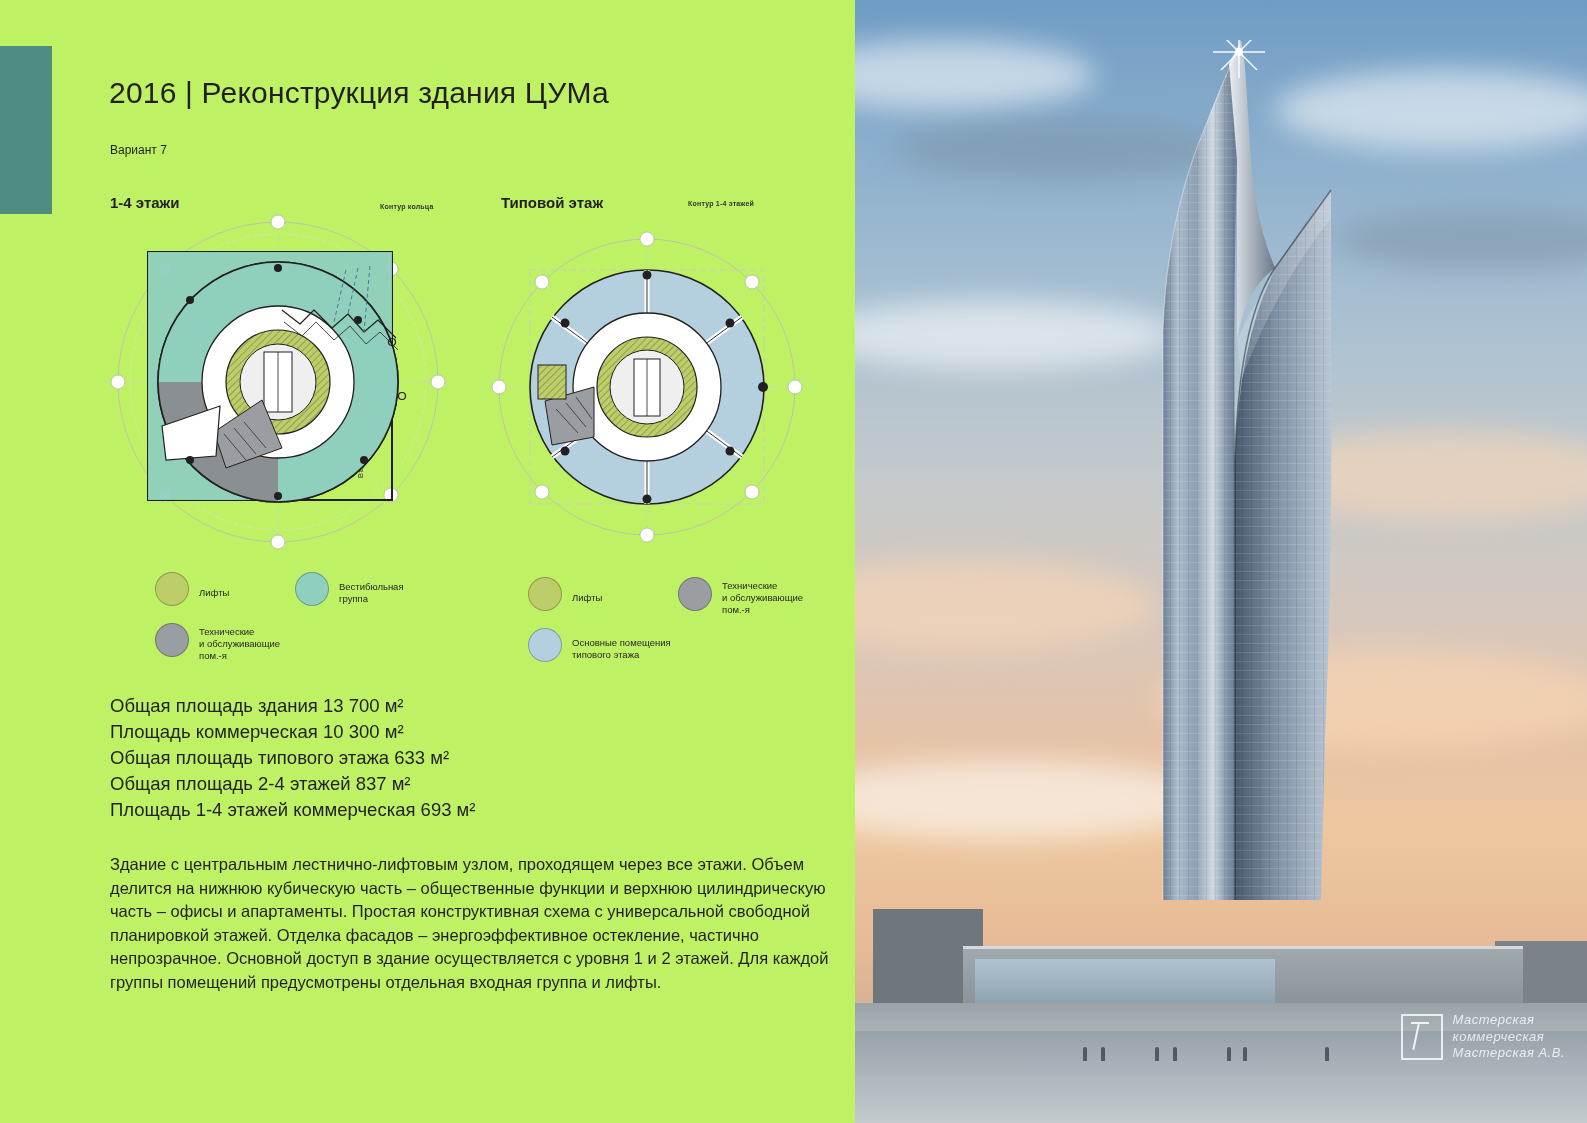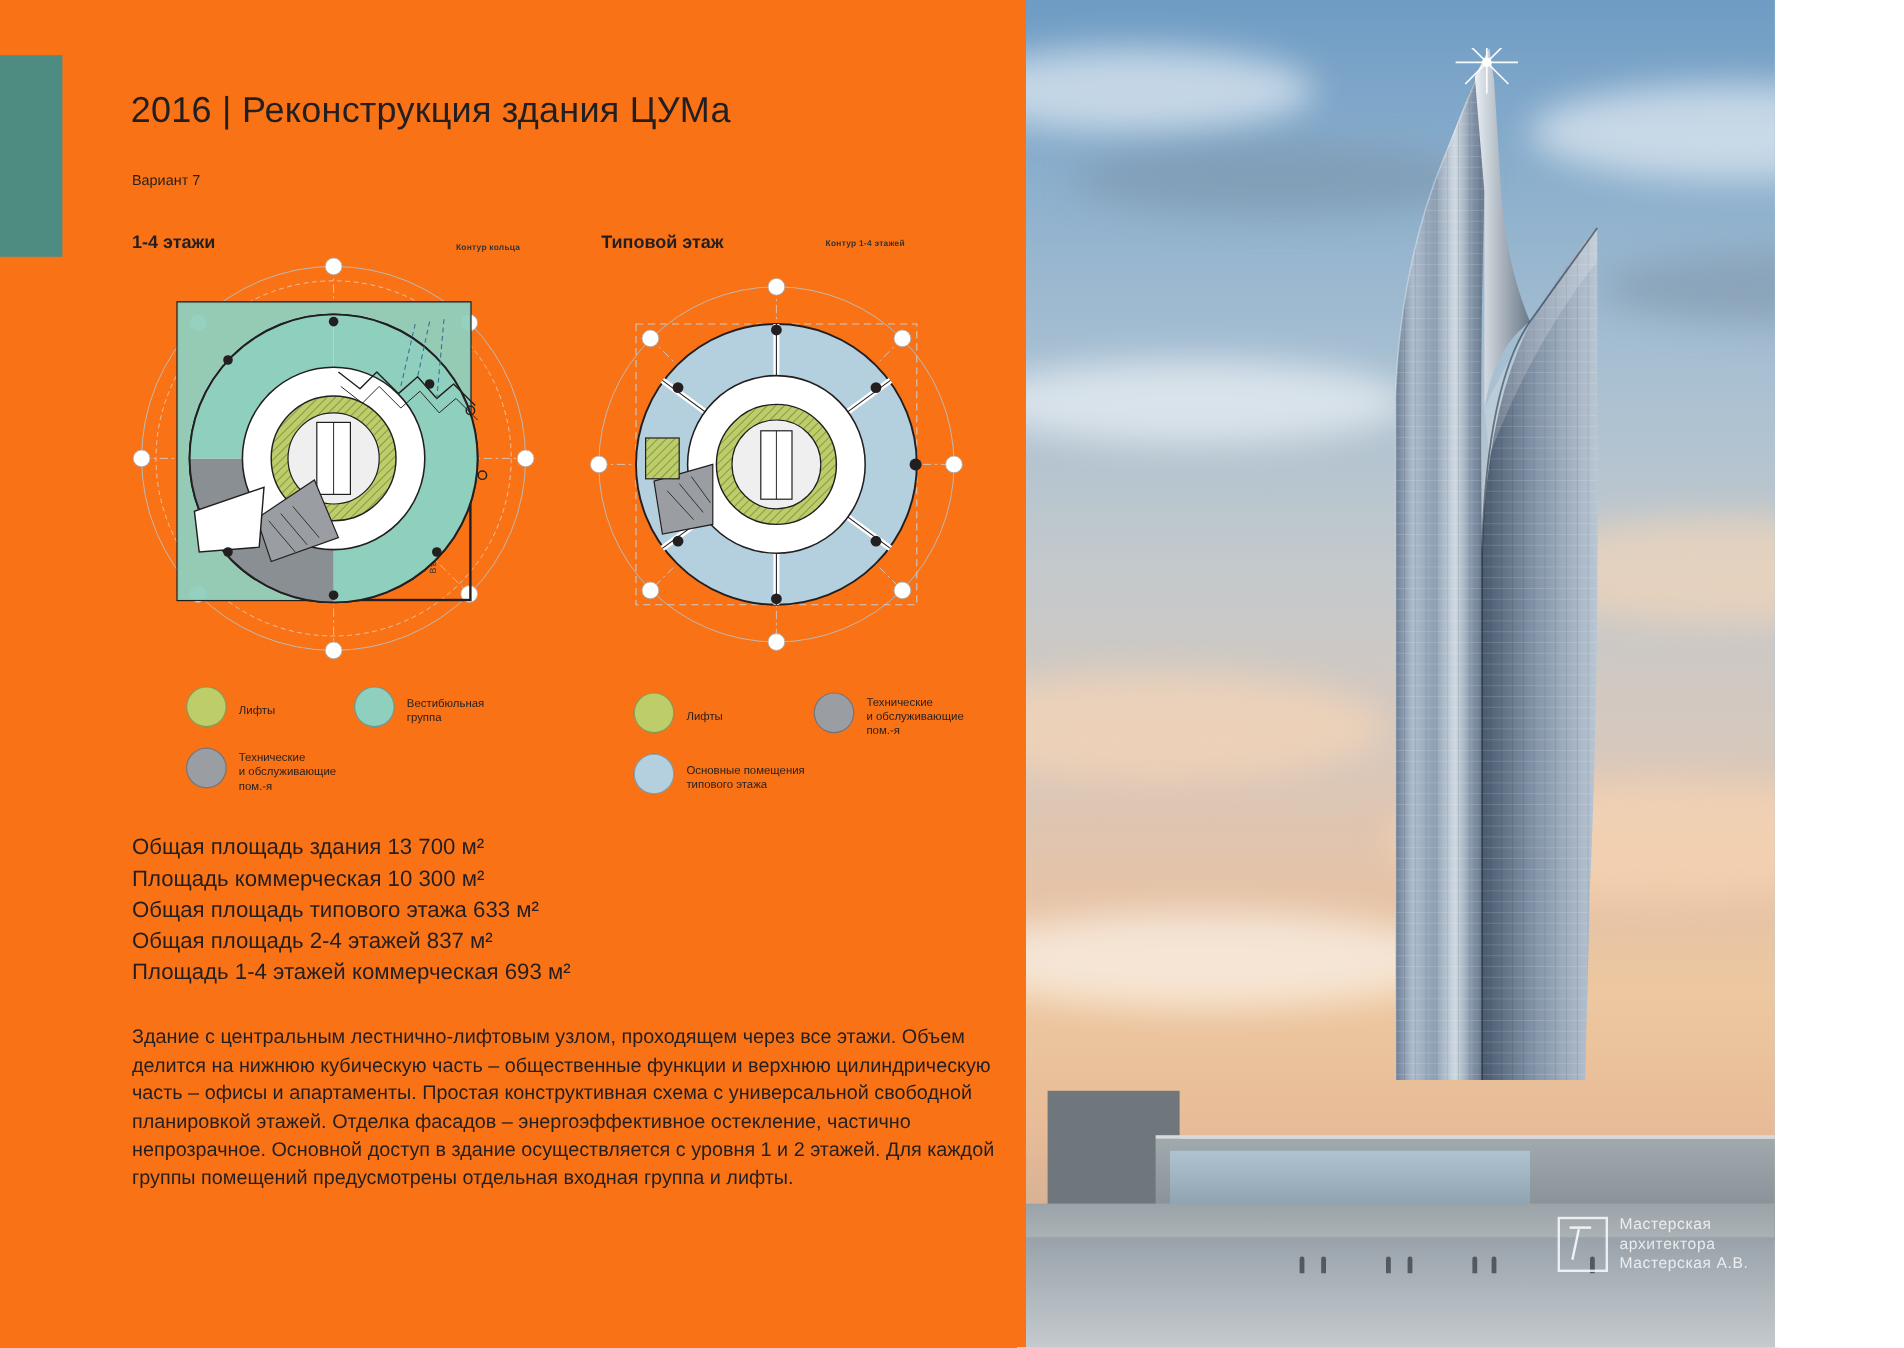--- a/index.html
+++ b/index.html
@@ -18,21 +18,21 @@
   .page {
     position: absolute;
     inset: 0;
     display: flex;
   }
   
   .left {
     position: relative;
     width: 855px;
     height: 1123px;
-    background: #f97316;
+    background: #bef264;
     flex: none;
   }
   .accent-block {
     position: absolute;
     left: 0;
     top: 46px;
     width: 52px;
     height: 168px;
     background: #4e8c82;
   }
@@ -149,25 +149,26 @@
     top: 853px;
     width: 730px;
     font-size: 16.5px;
     line-height: 1.43;
     color: #231f20;
   }
 
   
   .right {
     position: relative;
-    width: 624px;
+    width: 732px;
     height: 1123px;
     flex: none;
     overflow: hidden;
     background: linear-gradient(#7fa8c9, #b9c7cf);
+    font-style: italic;
   }
   .sky {
     position: absolute;
     inset: 0;
     background:
       linear-gradient(to bottom,
         #6f9cc4 0%,
         #8db0cd 14%,
         #a9c0d2 28%,
         #c3c9cc 42%,
@@ -583,18 +584,18 @@
     <div class="person" style="left:300px;"></div>
     <div class="person" style="left:318px;"></div>
     <div class="person" style="left:372px;"></div>
     <div class="person" style="left:388px;"></div>
     <div class="person" style="left:470px;"></div>
 
     <div class="watermark">
       <div class="wm-mark"></div>
       <div>
         <div>Мастерская</div>
-        <div>архитектора</div>
+        <div>коммерческая</div>
         <div>Мастерская А.В.</div>
       </div>
     </div>
   </div>
 </div>
 
 </body></html>

